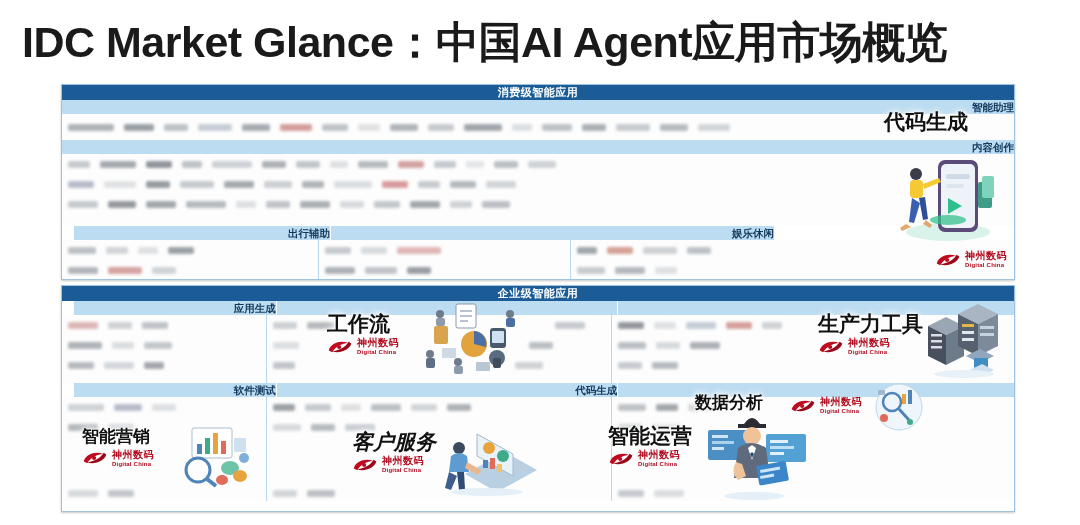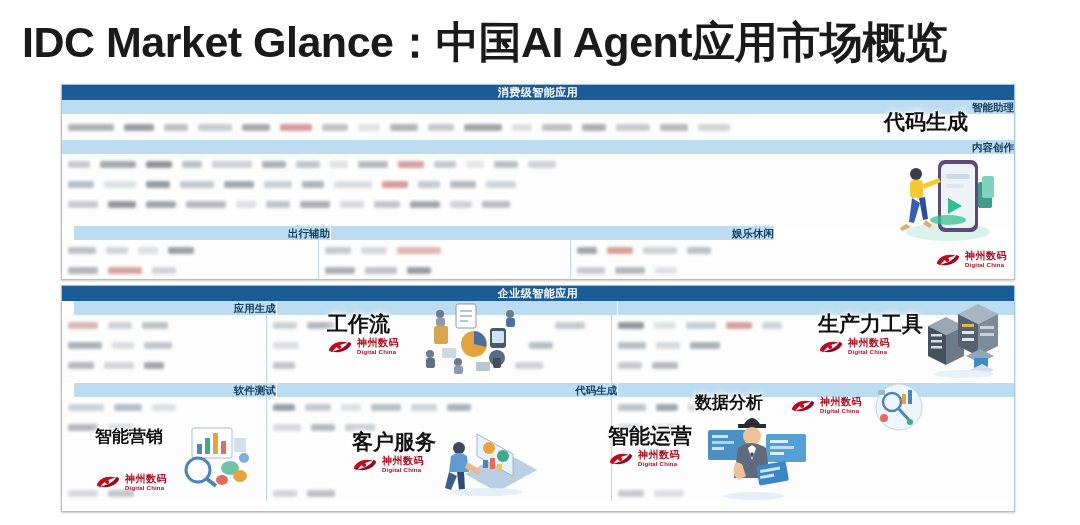--- a/index.html
+++ b/index.html
@@ -55,21 +55,21 @@
   .col-m{width:345px;}
   .col-r{width:400px;}
 
   
   .callout{position:absolute;display:flex;flex-direction:column;align-items:flex-start;}
   .callout-title{
     font-size:21px;font-weight:bold;color:#111111;white-space:nowrap;
     text-shadow:0 0 3px #fff,0 0 6px #fff,0 0 9px #fff;line-height:1.1;
   }
   .callout-title.sm{font-size:17px;}
-  .callout-title.italic{}
+  .callout-title.italic{font-style:italic;}
 
   .dclogo{display:flex;align-items:center;gap:4px;margin-top:3px;}
   .dcmark{width:26px;height:16px;flex:none;}
   .dctext{line-height:1;}
   .dc-cn{font-size:10px;font-weight:bold;color:#b00a1e;letter-spacing:.5px;}
   .dc-en{font-size:6px;font-weight:bold;color:#b00a1e;letter-spacing:.2px;margin-top:1px;}
 
   .art{position:absolute;pointer-events:none;}
 </style>
 </head>
@@ -487,21 +487,21 @@
     <circle cx="33" cy="25" r="23" fill="#eef6fc" stroke="#bcd6ea"></circle>
     <circle cx="26" cy="20" r="9" fill="none" stroke="#4f84b8" stroke-width="2.5"></circle>
     <line x1="33" y1="27" x2="43" y2="38" stroke="#4f84b8" stroke-width="3"></line>
     <rect x="36" y="12" width="4" height="10" fill="#e8a33d"></rect>
     <rect x="42" y="8" width="4" height="14" fill="#4f84b8"></rect>
     <circle cx="18" cy="36" r="4" fill="#e06b5a"></circle>
     <circle cx="44" cy="40" r="3" fill="#3fa98a"></circle>
     <rect x="12" y="8" width="7" height="5" rx="1" fill="#9fb8cd"></rect>
   </svg>
 
-  <div class="callout" style="left:95px;top:428px;gap:24px;">
+  <div class="callout" style="left:82px;top:428px;">
     <div class="callout-title sm">智能营销</div>
     <div class="dclogo">
       <svg class="dcmark" viewBox="0 0 30 18">
         <path d="M2 13 C4 4, 16 1, 24 4 C18 5, 10 8, 6 15 Z" fill="#c00a20"></path>
         <path d="M28 5 C26 13, 14 17, 6 14 C13 13, 21 10, 25 3 Z" fill="#9b0718"></path>
         <circle cx="14" cy="9" r="2.4" fill="#c00a20"></circle>
       </svg>
       <div class="dctext">
         <div class="dc-cn">神州数码</div>
         <div class="dc-en">Digital China</div>

